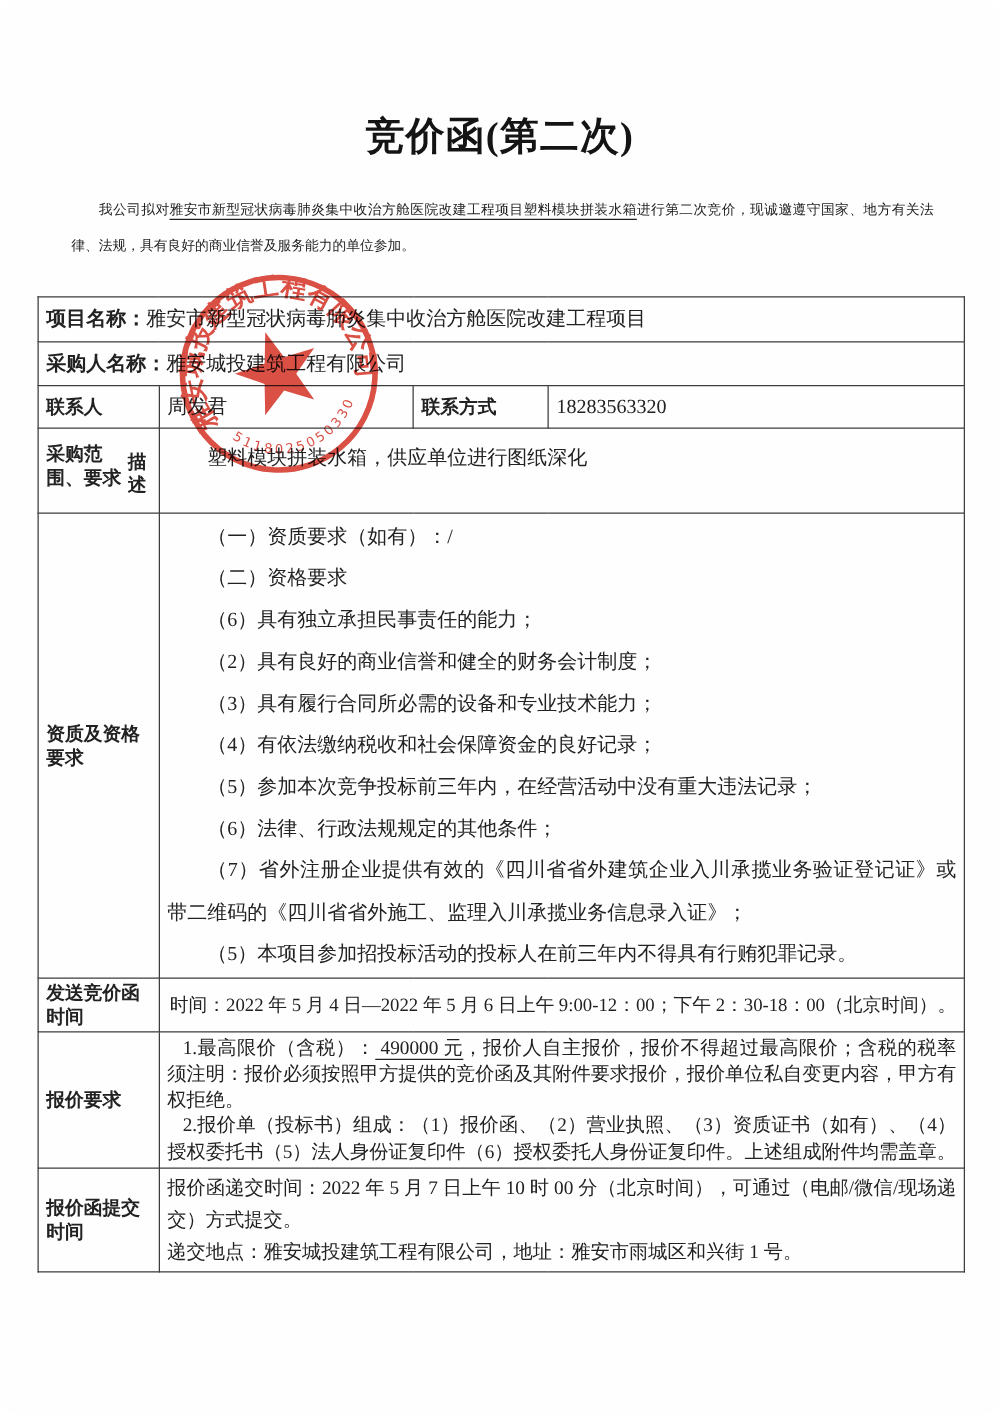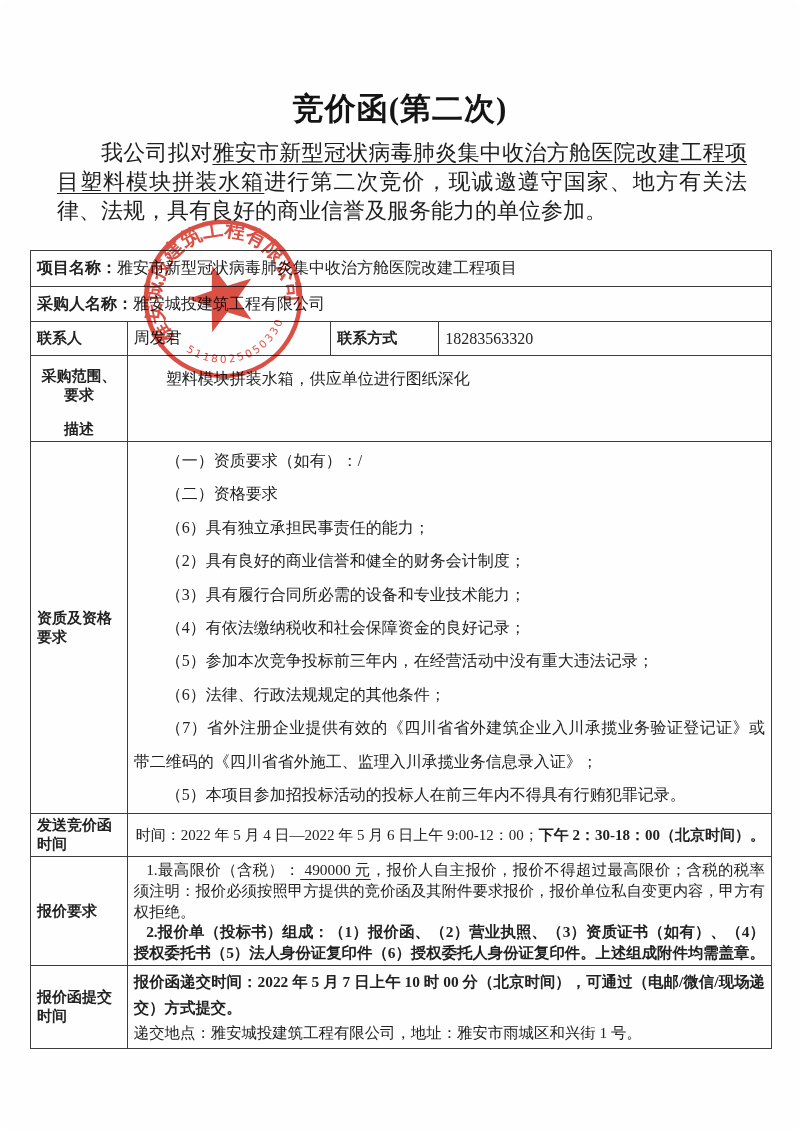--- a/index.html
+++ b/index.html
@@ -15,56 +15,56 @@
   }
   .title {
     padding-top:88px;
     text-align:center;
     font-size:31px;
     font-weight:bold;
     letter-spacing:1px;
     color:#141414;
   }
   .intro {
-    margin:8px 53px 0 57px;
-    font-size:22px;
+    margin:24px 53px 0 57px;
+    font-size:11px;
     line-height:29px;
     text-indent:2em;
     text-align:justify;
   }
   .u { text-decoration:underline; text-underline-offset:4px; text-decoration-thickness:1px; }
   table.bid {
     margin:25px 0 0 30px;
     width:742px;
     border-collapse:collapse;
     font-size:16px;
     color:#222;
   }
   table.bid, table.bid td { border:1.4px solid #3d3d3d; }
   table.bid td { padding:2px 6px; vertical-align:middle; }
   td.lbl { font-weight:bold; font-size:15px; padding-left:7px;margin-left:12px; }
   .inline-lbl { font-weight:bold; }
   tr.r1 { height:36px; } tr.r2 { height:35px; } tr.r3 { height:34px; }
   tr.r4 { height:68px; } tr.r5 { height:62px; } tr.r6 { height:362px; }
   tr.r7 { height:27px; } tr.r8 { height:83px; } tr.r9 { height:80px; }
   tr.r4 td { vertical-align:top; }
-  .lbl-two { display:flex; flex-direction:column; height:100%;text-align:center; }
+  .lbl-two { display:flex; flex-direction:row; height:100%; }
   .lbl-line1 { margin-top:9px; }
   .lbl-line2 { margin-top:15px; }
   .lbl-line2.center { text-align:center; }
   .scope-val { padding-top:11px; text-indent:2em; }
   .supply-val div { line-height:27px; }
   .qual-cell { padding:4px 10px 4px 12px; }
   .qual-cell p { line-height:33.4px; text-indent:2em; text-align:justify; }
   tr.r7 td.content { font-size:15px; padding-left:8px; white-space:nowrap; }
   tr.r8 td.content { font-size:15.4px; vertical-align:top; padding-top:3px; }
   tr.r8 p { line-height:20.6px; text-indent:0.8em; text-align:justify; }
   tr.r9 td.content { font-size:15.4px; vertical-align:top; padding-top:3px; }
   tr.r9 p { line-height:25.5px; text-align:justify; }
-  .bold { font-weight:bold; }
+  .bold { font-weight:normal; }
   .stamp {
     position:absolute;
     left:117px; top:193px;
     mix-blend-mode:multiply;
     opacity:0.88;
     pointer-events:none;
   }
 </style>
 </head>
 <body>

